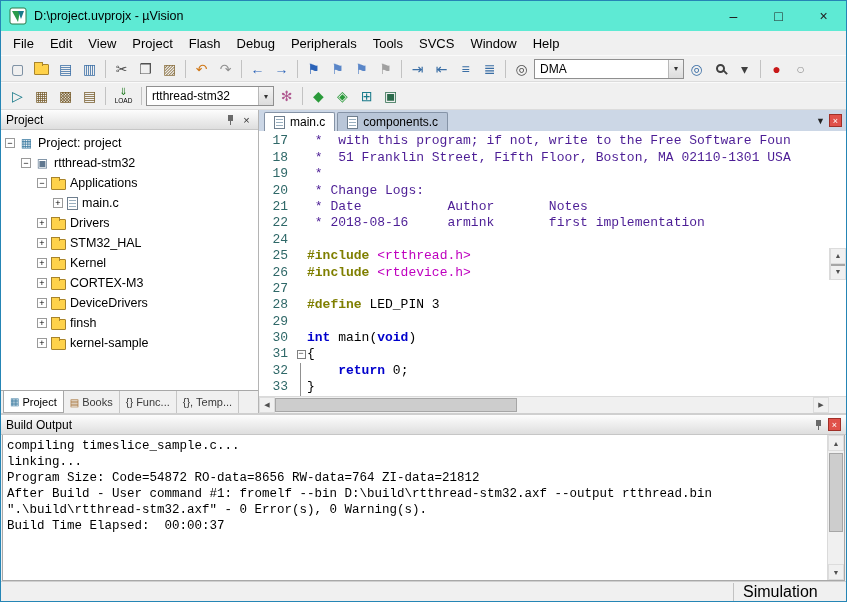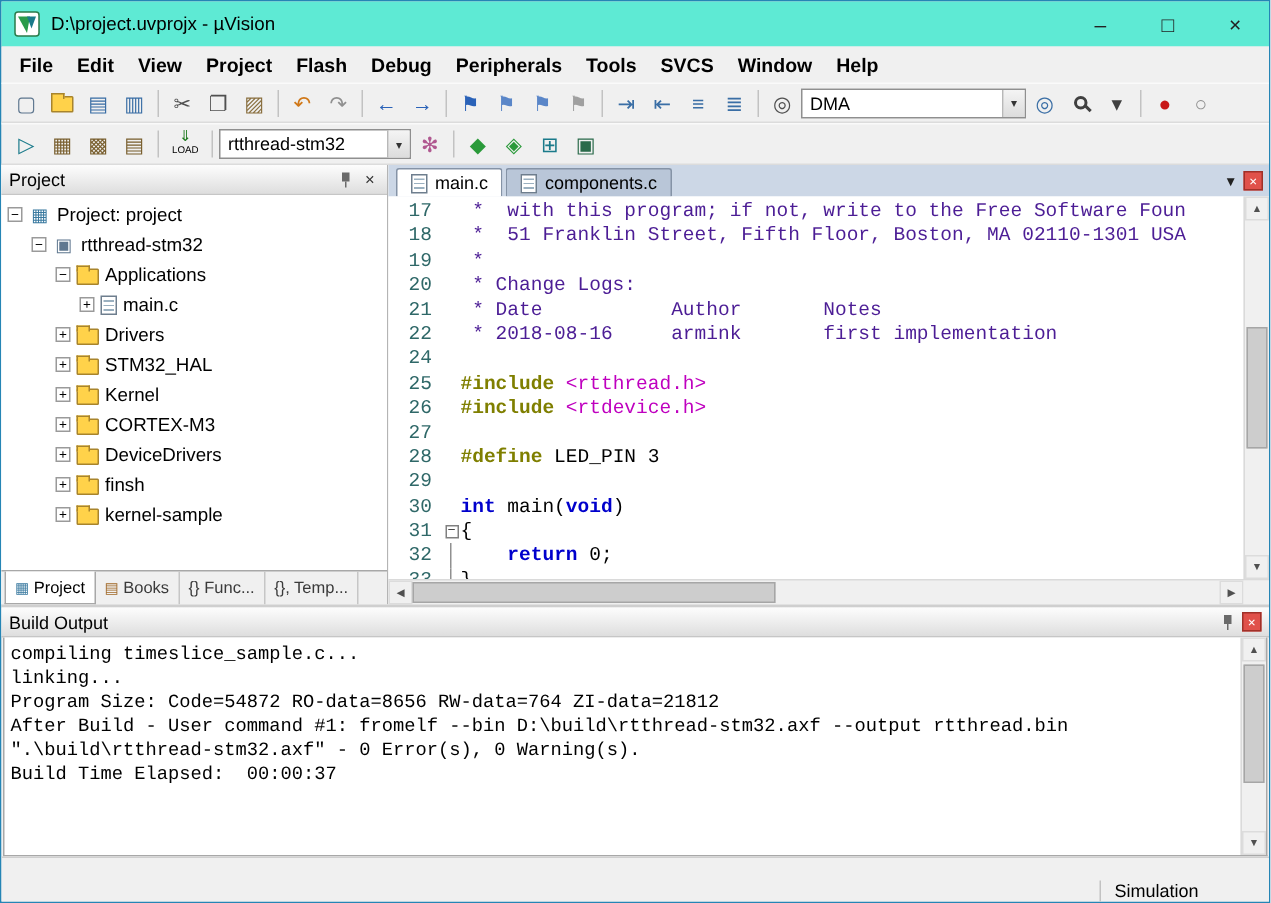--- a/index.html
+++ b/index.html
@@ -9,21 +9,21 @@
 
   
   .titlebar{height:30px;background:#5eead4;display:flex;align-items:center;flex:none;}
   .app-icon{width:18px;height:18px;margin:0 7px 0 8px;flex:none;}
   .title-text{font-size:12.5px;}
   .win-controls{margin-left:auto;display:flex;height:100%;}
   .win-btn{width:45px;height:100%;display:flex;align-items:center;justify-content:center;font-size:14px;color:#222;}
 
   
   .menubar{height:24px;background:#f0f0f0;display:flex;align-items:center;padding-left:4px;flex:none;}
-  .menu-item{padding:3px 8px;font-size:13px;font-weight:bold;}
+  .menu-item{padding:3px 8px;font-size:13px;}
 
   
   .toolbar{height:27px;background:#f0f0f0;display:flex;align-items:center;padding:0 5px;gap:1px;border-top:1px solid #fafafa;border-bottom:1px solid #dcdcdc;flex:none;}
   .toolbar.tb2{height:28px;}
   .tbi{width:23px;height:21px;display:inline-flex;align-items:center;justify-content:center;font-size:14px;flex:none;}
   .tb-sep{width:1px;height:18px;background:#c2c2c2;margin:0 3px;flex:none;}
   .combo{height:20px;background:#fff;border:1px solid #8f8f8f;display:inline-flex;align-items:center;font-size:12px;flex:none;}
   .combo .val{padding:0 5px;flex:1;white-space:nowrap;overflow:hidden;}
   .combo .dd{width:15px;height:100%;background:linear-gradient(#f4f4f4,#dcdcdc);border-left:1px solid #b8b8b8;display:flex;align-items:center;justify-content:center;font-size:8px;color:#333;}
   .mag{width:9px;height:9px;border:2px solid #404040;border-radius:50%;position:relative;display:inline-block;}
@@ -60,21 +60,21 @@
   .ptab-ic{font-size:10px;}
 
   
   .editor{flex:1;display:flex;flex-direction:column;min-width:0;min-height:0;background:#fff;}
   .tabbar{height:21px;background:#ccd7e6;display:flex;align-items:flex-end;padding-left:5px;gap:2px;flex:none;}
   .etab{height:19px;display:inline-flex;align-items:center;gap:5px;padding:0 9px;font-size:12px;background:#b9c6d8;border:1px solid #8593a6;border-bottom:none;border-radius:2px 2px 0 0;}
   .etab.active{background:#fff;}
   .tabbar-controls{margin-left:auto;display:flex;align-items:center;gap:4px;padding:0 4px;height:100%;}
   .tab-menu{font-size:9px;color:#222;}
 
-  .code-wrap{flex:1;display:flex;min-height:0;}
+  .code-wrap{flex:1;display:flex;min-height:0;align-items:center;}
   .code-scroll{flex:1;overflow:hidden;padding-top:2px;font-family:"Liberation Mono",monospace;font-size:13px;line-height:16.4px;background:#fff;min-width:0;}
   .code-line{display:flex;white-space:pre;height:16.4px;}
   .lnum{width:36px;text-align:right;padding-right:7px;color:#2f6868;flex:none;}
   .fold{width:12px;flex:none;display:flex;align-items:center;justify-content:center;position:relative;}
   .fold.fold-line::before{content:"";position:absolute;left:5px;top:0;bottom:0;width:1px;background:#909090;}
   .fbox{width:9px;height:9px;border:1px solid #808080;background:#fff;font-size:9px;line-height:7px;text-align:center;color:#404040;}
   .seg.com{color:#4c1d95;}
   .seg.kw{color:#0000cc;font-weight:bold;}
   .seg.dir{color:#7f7f00;font-weight:bold;}
   .seg.hdr{color:#bf00bf;}
@@ -89,21 +89,21 @@
   .htrack{flex:1;position:relative;}
   .hthumb{position:absolute;top:1px;bottom:1px;background:#cdcdcd;border:1px solid #a6a6a6;}
   .scroll-corner{width:17px;height:100%;background:#f0f0f0;flex:none;}
 
   
   .build-panel{height:168px;display:flex;flex-direction:column;border-top:2px solid #cfcfcf;flex:none;background:#f0f0f0;}
   .build-content{flex:1;display:flex;min-height:0;background:#fff;border:1px solid #a8a8a8;border-top:none;margin:0 1px;}
   .build-pre{flex:1;font-family:"Liberation Mono",monospace;font-size:12.5px;line-height:16px;padding:3px 4px;white-space:pre;overflow:hidden;min-width:0;}
 
   
-  .statusbar{height:30px;background:#f0f0f0;border-top:1px solid #cfcfcf;display:flex;align-items:flex-end;font-size:12px;flex:none;}
+  .statusbar{height:20px;background:#f0f0f0;border-top:1px solid #cfcfcf;display:flex;align-items:center;font-size:16px;flex:none;}
   .sb-left{flex:1;}
   .sb-sim{width:100px;display:flex;align-items:center;padding-left:9px;border-left:1px solid #c2c2c2;}
   .sb-end{width:13px;border-left:1px solid #c2c2c2;}
 </style>
 </head>
 <body>
 
 <div class="window">
 
   <div class="titlebar">

